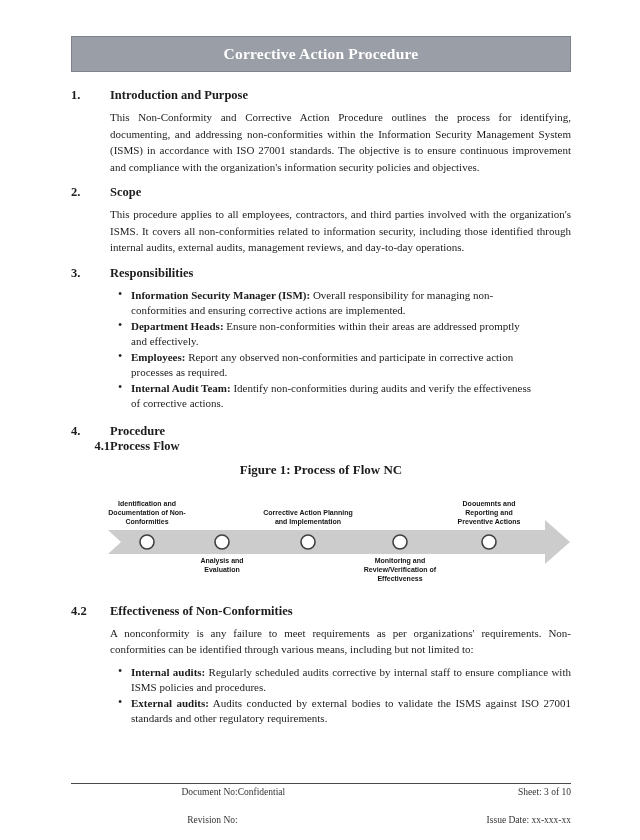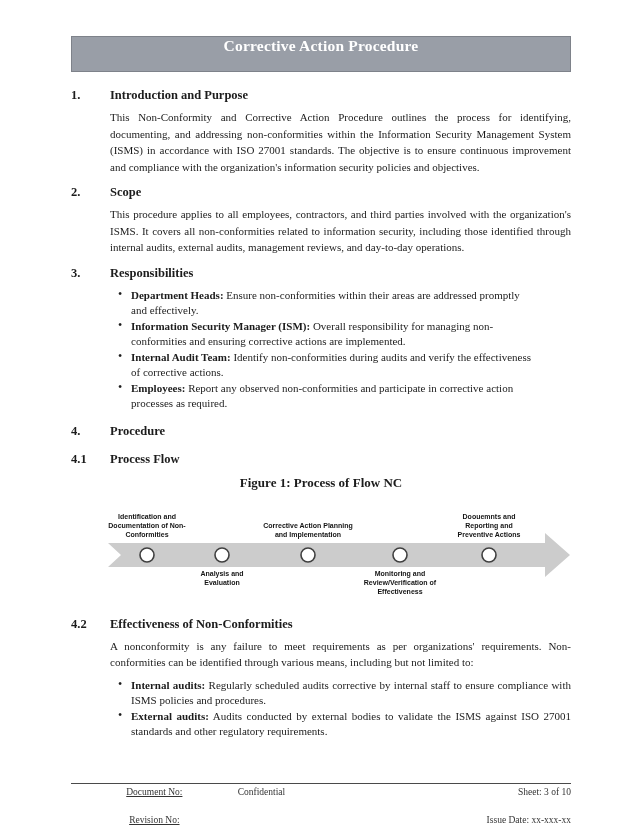--- a/index.html
+++ b/index.html
@@ -1,59 +1,59 @@
 <!DOCTYPE html>
 <html><head>
 <meta charset="utf-8">
 <style>
   html,body{margin:0;padding:0;background:#ffffff;}
   .page{position:relative;width:640px;height:840px;background:#ffffff;overflow:hidden;
         font-family:"Liberation Serif",serif;color:#1c1c1c;}
 
   .title-bar{position:absolute;top:36px;left:71px;width:500px;height:36px;
              background:#999ea7;border:1px solid #7e828a;box-sizing:border-box;
-             display:flex;justify-content:center;}
+             display:flex;align-items:center;justify-content:center;}
   .title-bar .t{color:#ffffff;font-weight:bold;font-size:15.5px;letter-spacing:.2px;}
 
   .content{position:absolute;top:88px;left:71px;width:500px;}
 
   .sec{display:flex;}
   .sec .num{width:39px;flex:none;font-weight:bold;font-size:12.5px;line-height:15px;}
   .sec .t{font-weight:bold;font-size:12.5px;line-height:15px;}
 
   p.body{margin:6px 0 0 39px;font-size:11px;line-height:16.5px;text-align:justify;}
 
   ul.bullets{list-style:none;margin:7px 0 0 47px;padding:0;}
   ul.bullets li{position:relative;padding-left:13px;font-size:11px;line-height:15.5px;}
   ul.bullets li::before{content:"\2022";position:absolute;left:0;top:-1px;font-size:12px;}
   ul.s3 li{max-width:402px;}
   ul.s42 li{text-align:justify;}
   .bld{font-weight:bold;}
 
-  .mt10{margin-top:10px;} .mt12{margin-top:12px;} .mt13{margin-top:13px;} .mt16{margin-top:16px;}
+  .mt10{margin-top:10px;} .mt12{margin-top:12px;} .mt13{text-align:right;} .mt16{margin-top:16px;}
 
   .fig-caption{margin:9px 0 0 0;text-align:center;font-weight:bold;font-size:13px;line-height:13px;}
 
   .figure{position:relative;height:112px;margin-top:0;}
   .figure svg.arrow{position:absolute;left:37px;top:42px;}
   .figure .node{fill:#ffffff;stroke:#3f3f3f;stroke-width:1.6;}
   .step-label{position:absolute;font-family:"Liberation Sans",sans-serif;font-weight:bold;
               font-size:7px;line-height:9px;text-align:center;color:#141414;}
   .step-label.above{bottom:62px;}
   .step-label.below{top:80px;}
   .sl1{left:26px;width:100px;}
   .sl2{left:119px;width:64px;}
   .sl3{left:191px;width:92px;}
   .sl4{left:271px;width:116px;}
   .sl5{left:381px;width:74px;}
 
   .footer-line{position:absolute;top:783px;left:71px;width:500px;border-top:1px solid #4a4a4a;}
   .footer-row{position:absolute;left:71px;width:500px;display:flex;font-size:9.5px;line-height:12px;color:#333333;}
   .fr1{top:786px;} .fr2{top:798px;margin-top:16px;}
-  .footer-row .l{flex:1;text-align:center;text-decoration:underline;}
+  .footer-row .l{flex:1;text-align:right;}
   .footer-row .c{flex:1;}
   .footer-row .r{flex:1;text-align:right;}
 </style>
 </head>
 <body>
 
 <div class="page">
 
   <div class="title-bar">
     <span class="t">Corrective Action Procedure</span>
@@ -71,24 +71,24 @@
       <span class="num">2.</span>
       <span class="t">Scope</span>
     </div>
     <p class="body">This procedure applies to all employees, contractors, and third parties involved with the organization's ISMS. It covers all non-conformities related to information security, including those identified through internal audits, external audits, management reviews, and day-to-day operations.</p>
 
     <div class="sec mt10">
       <span class="num">3.</span>
       <span class="t">Responsibilities</span>
     </div>
     <ul class="bullets s3">
+      <li><span class="bld">Information Security Manager (ISM):</span><span> Overall responsibility for managing non-conformities and ensuring corrective actions are implemented.</span></li>
       <li><span class="bld">Department Heads:</span><span> Ensure non-conformities within their areas are addressed promptly and effectively.</span></li>
-      <li><span class="bld">Information Security Manager (ISM):</span><span> Overall responsibility for managing non-conformities and ensuring corrective actions are implemented.</span></li>
+      <li><span class="bld">Employees:</span><span> Report any observed non-conformities and participate in corrective action processes as required.</span></li>
       <li><span class="bld">Internal Audit Team:</span><span> Identify non-conformities during audits and verify the effectiveness of corrective actions.</span></li>
-      <li><span class="bld">Employees:</span><span> Report any observed non-conformities and participate in corrective action processes as required.</span></li>
     </ul>
 
     <div class="sec mt12">
       <span class="num">4.</span>
       <span class="t">Procedure</span>
     </div>
 
     <div class="sec mt13">
       <span class="num">4.1</span>
       <span class="t">Process Flow</span>

